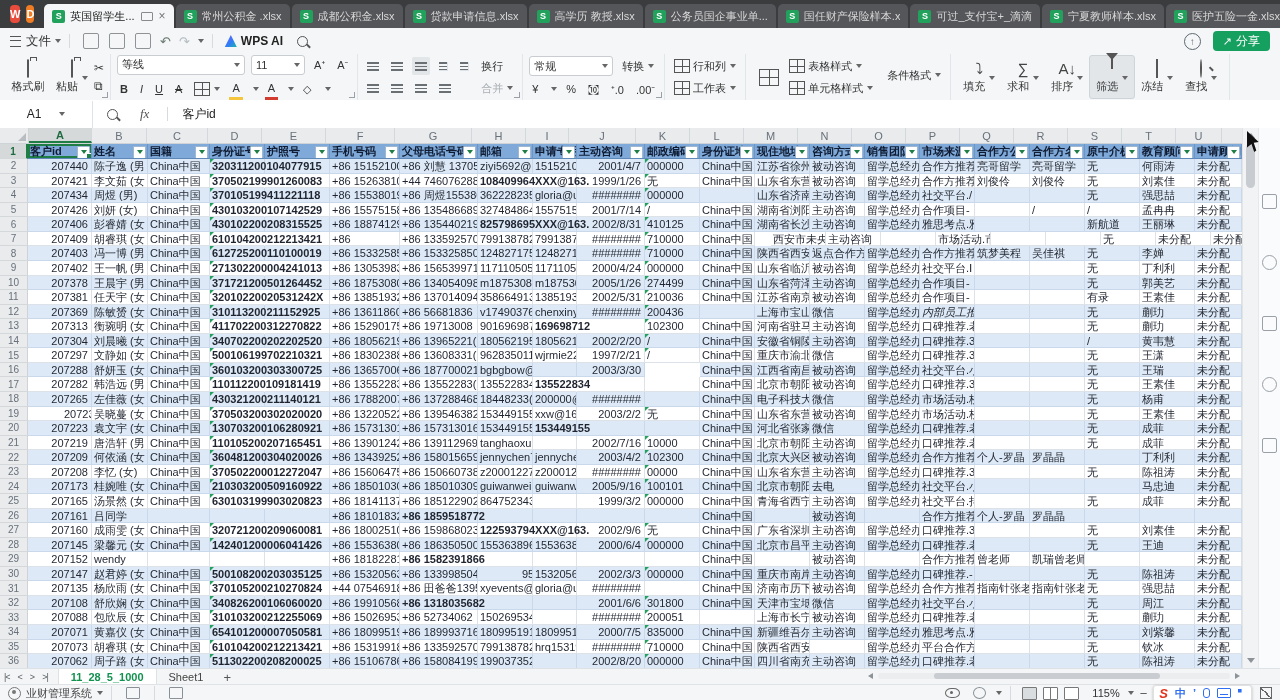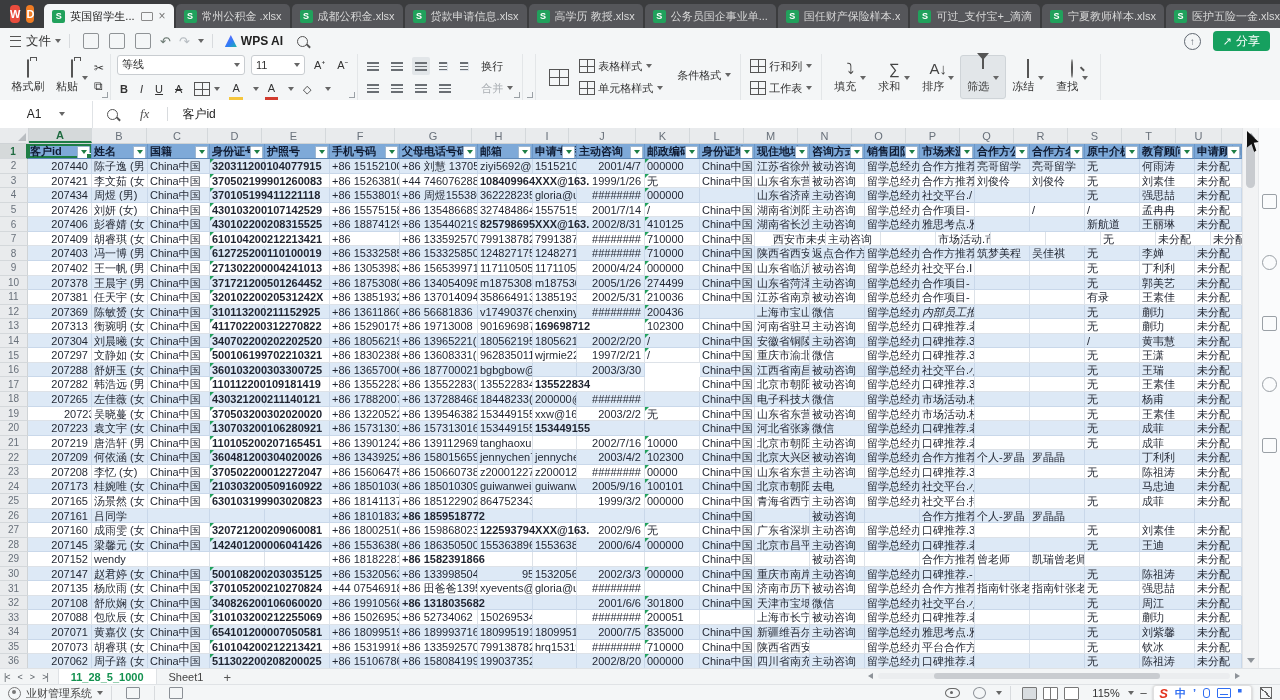--- a/index.html
+++ b/index.html
@@ -304,44 +304,64 @@
           </span>
         <span class="tbtn" style="color:#a9aeb3;">
             <span>合并</span>
             <span class="car"></span>
           </span>
       </div>
       <span class="corner-dl"></span>
     </div>
 
     <div class="rgroup rel">
+      <div class="two-col">
+        <div class="srow">
+          <div class="combo" style="width:74px;">
+              <span>常规</span>
+              <span class="car"></span>
+            </div>
+          <span class="tbtn">
+              <span>转换</span>
+              <span class="car"></span>
+            </span>
+        </div>
+        <div class="srow">
+          <span class="tbtn">¥</span>
+            <span class="car"></span>
+          <span class="tbtn">%</span>
+          <span class="tbtn">㉈</span>
+          <span class="tbtn">⁺.0</span>
+          <span class="tbtn">.00⁻</span>
+        </div>
+      </div>
       <span class="corner-dl"></span>
+    </div>
+
+    <div class="rgroup">
+      <div class="two-col">
+        <span class="tbtn"><span class="grid-ico"></span>&nbsp;<span>行和列</span><span class="car"></span></span>
+        <span class="tbtn"><span class="grid-ico"></span>&nbsp;<span>工作表</span><span class="car"></span></span>
+      </div>
     </div>
 
     <div class="rgroup">
       <div class="bigbtn" style="width:34px;">
           <span class="grid-ico" style="width:18px;height:15px;"></span>
         </div>
       <div class="two-col">
         <span class="tbtn"><span class="grid-ico"></span>&nbsp;<span>表格样式</span><span class="car"></span></span>
         <span class="tbtn"><span class="grid-ico"></span>&nbsp;<span>单元格样式</span><span class="car"></span></span>
       </div>
       <div class="two-col" style="margin-left:8px;">
         <span class="tbtn">
             <span>条件格式</span>
             <span class="car"></span>
           </span>
         <span></span>
-      </div>
-    </div>
-
-    <div class="rgroup">
-      <div class="two-col">
-        <span class="tbtn"><span class="grid-ico"></span>&nbsp;<span>行和列</span><span class="car"></span></span>
-        <span class="tbtn"><span class="grid-ico"></span>&nbsp;<span>工作表</span><span class="car"></span></span>
       </div>
     </div>
 
     <div class="rgroup">
       <div class="bigbtn">
         <span class="bico">⤵</span>
           <span><span>填充</span><span class="car"></span></span>
       </div>
       <div class="bigbtn">
         <span class="bico">∑</span>

